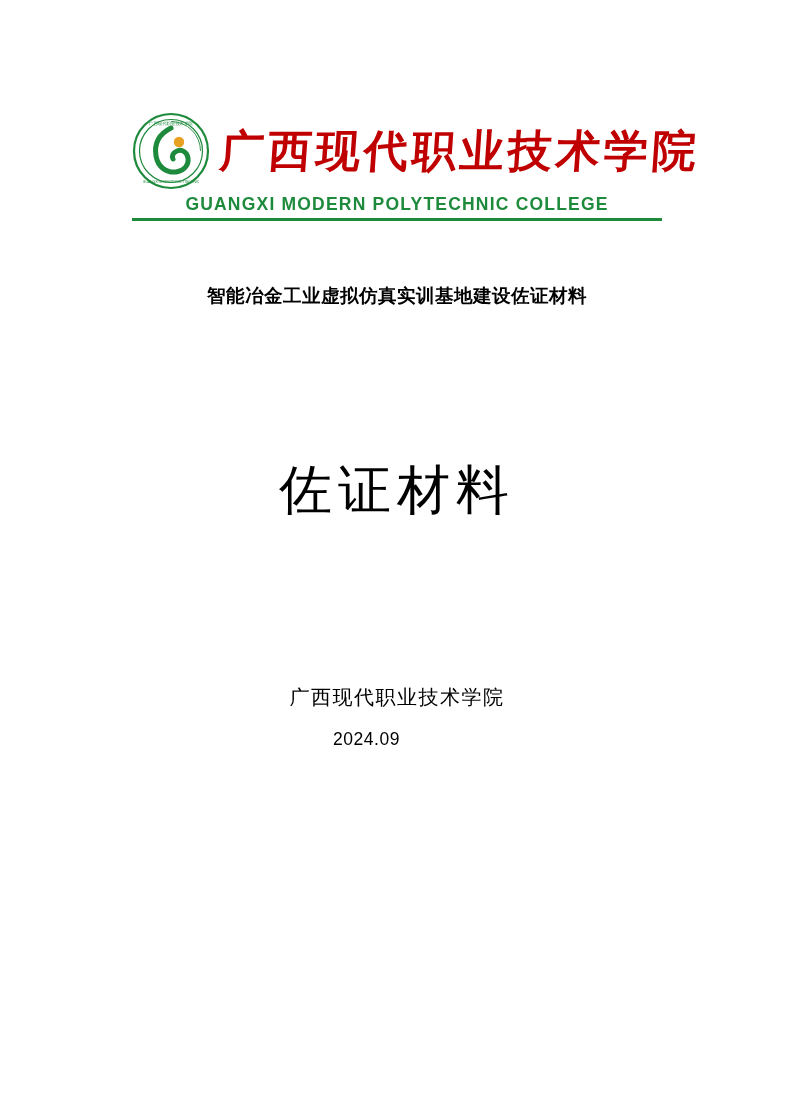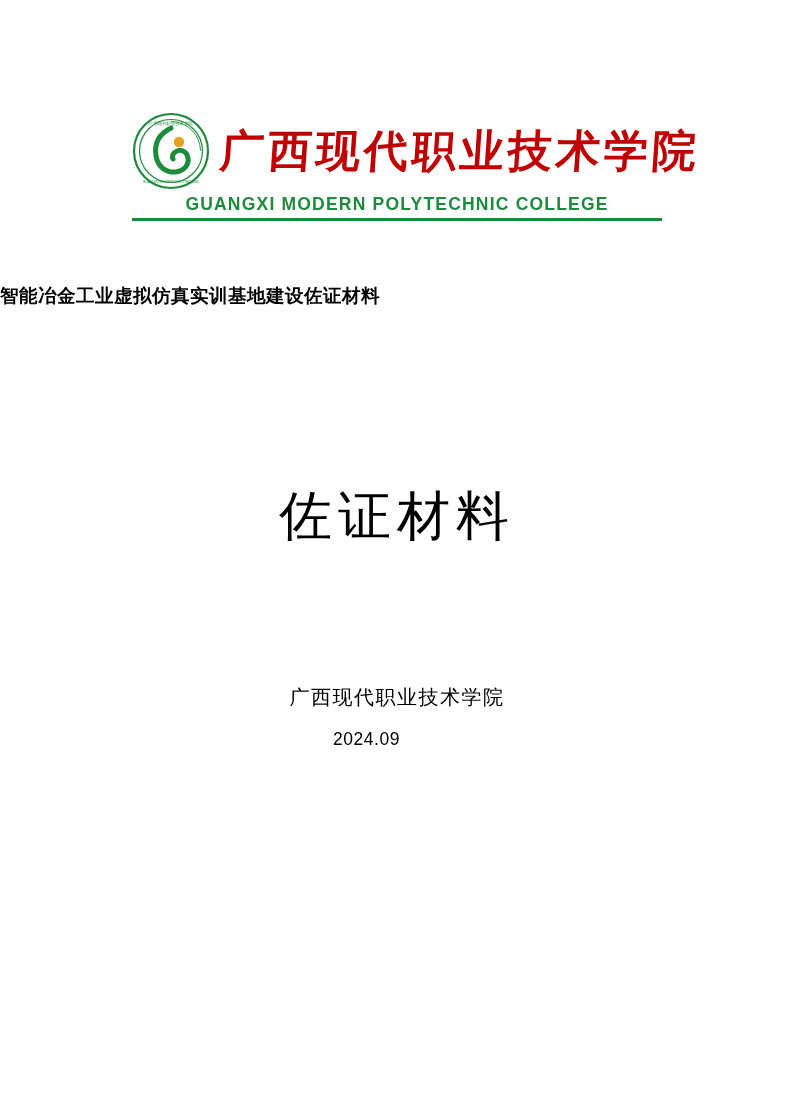--- a/index.html
+++ b/index.html
@@ -79,31 +79,32 @@
     margin-top: 3px;
     margin-left: 0;
   }
 
   
   .doc-subject {
     position: absolute;
     top: 283px;
     left: 0;
     width: 794px;
+    text-align: center;
     font-family: "DejaVu Sans", sans-serif;
     font-size: 18.5px;
     font-weight: bold;
     letter-spacing: 0.5px;
     color: #000000;
   }
 
   
   .main-title {
     position: absolute;
-    top: 484px;
+    top: 458px;
     left: 0;
     width: 794px;
     text-align: center;
     font-family: "DejaVu Serif", serif;
     font-size: 53px;
     letter-spacing: 6px;
     color: #000000;
     line-height: 1.2;
   }
 

